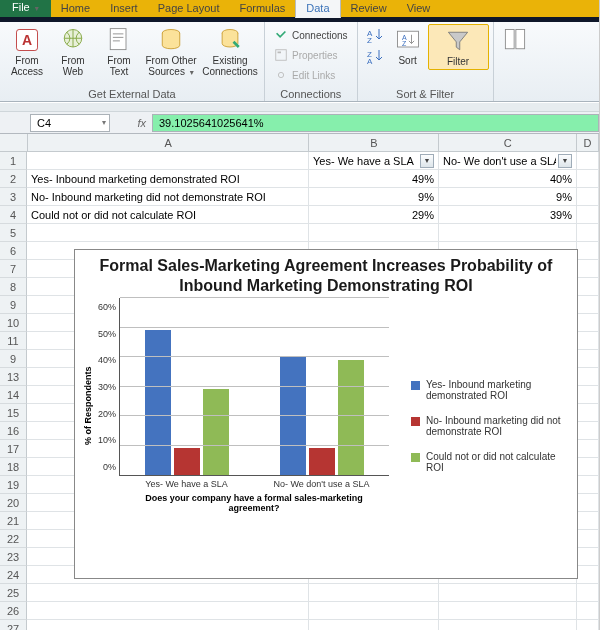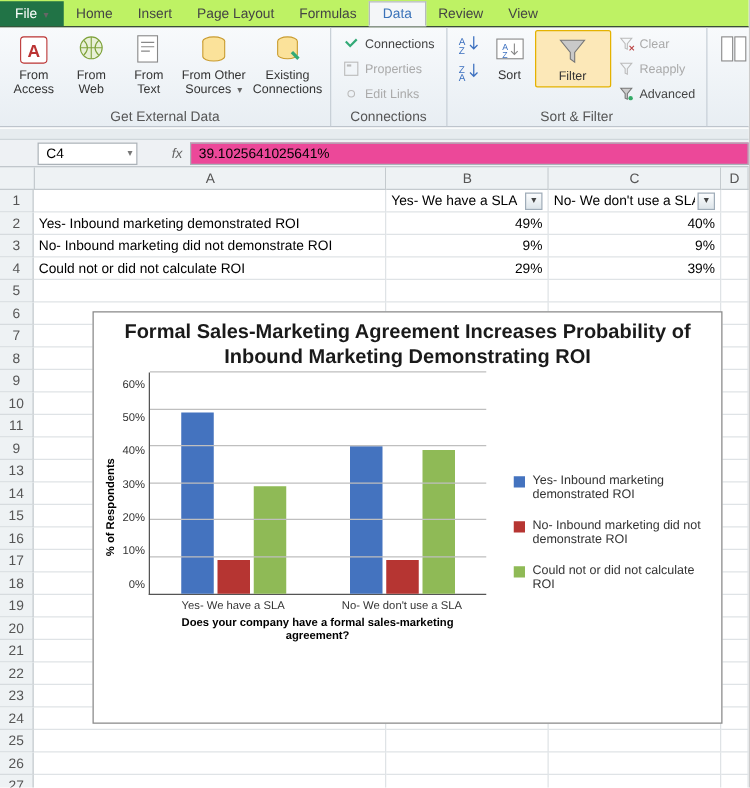--- a/index.html
+++ b/index.html
@@ -1,18 +1,18 @@
 <!DOCTYPE html>
 <html><head>
 <meta charset="utf-8">
 <style>
 *{box-sizing:border-box;margin:0;padding:0;font-family:"Segoe UI",Tahoma,sans-serif}
 body{width:600px;height:630px;background:#fff;font-size:11px;overflow:hidden;border-right:1px solid #ccc}
 
-.tabs{display:flex;height:22px;background:#bef264;align-items:center;border-bottom:1px solid #0f172a}
+.tabs{display:flex;height:22px;background:#eab308;align-items:flex-end;border-bottom:5px solid #0f172a}
 .tab{padding:3px 10px;color:#444;cursor:pointer}
 .tab.file{background:#217346;color:#fff;font-weight:400;padding:4px 12px}
 .tab.active{background:#f4f6f8;border:1px solid #b6bbc0;border-bottom:1px solid #f4f6f8;margin-bottom:-1px;color:#3b73b9}
 
 .ribbon{display:flex;height:80px;background:linear-gradient(#f8fafc,#e8eef3);border-bottom:1px solid #a9b3bc}
 .group{display:flex;flex-direction:column;border-right:1px solid #c8d0d7;padding:2px 4px 0}
 .group-row{display:flex;flex:1;align-items:flex-start}
 .group-label{text-align:center;font-size:11px;color:#555;padding:1px 0}
 .big-btn{display:flex;flex-direction:column;align-items:center;width:46px;padding:2px 1px;cursor:pointer}
 .big-btn .ic{width:28px;height:28px;margin-bottom:1px}
@@ -21,21 +21,21 @@
 .small-item{display:flex;align-items:center;gap:4px;height:18px;padding:0 3px;color:#444;cursor:pointer;font-size:10px;white-space:nowrap}
 .small-item .si{width:14px;height:14px;flex:none}
 .filter-active{background:#fce8b8;border:1px solid #e4b200;border-radius:2px}
 .drop{font-size:8px;color:#666;margin-left:2px}
 
 .gray-strip{height:10px;background:#e7ecef;border-top:1px solid #fff;border-bottom:1px solid #cfd6da}
 .fbar{display:flex;align-items:center;height:22px;border-bottom:1px solid #b3b9bf;background:#eef1f4}
 .namebox{width:80px;height:18px;margin:0 2px 0 30px;background:#fff;border:1px solid #abb2b8;display:flex;align-items:center;padding:0 16px 0 6px;position:relative}
 .namebox::after{content:"▾";position:absolute;right:3px;font-size:8px;color:#777}
 .fx{width:40px;text-align:right;padding-right:6px;color:#666;font-style:italic}
-.fval-wrap{flex:1;background:#ec4899;border:1px solid #abb2b8;height:18px;display:flex;align-items:center;padding:0 6px}
+.fval-wrap{flex:1;background:#86efac;border:1px solid #abb2b8;height:18px;display:flex;align-items:center;padding:0 6px}
 
 .sheet{position:relative}
 .colhdr{display:flex;height:18px}
 .corner{width:28px;background:#eef2f4;border-right:1px solid #c4cace;border-bottom:1px solid #c4cace}
 .ch{background:#eef2f4;border-right:1px solid #c4cace;border-bottom:1px solid #c4cace;text-align:center;color:#555;line-height:18px;font-size:11px}
 .chA{width:282px}.chB{width:130px}.chC{width:138px}.chD{width:22px}
 .rows{display:flex}
 .rowhdrs{width:28px}
 .rh{height:18px;background:#eef2f4;border-right:1px solid #c4cace;border-bottom:1px solid #d6dbde;text-align:center;color:#555;line-height:18px;font-size:11px}
 .cells{flex:1}
@@ -175,42 +175,20 @@
             <path d="M20 10v10m-3-3l3 3 3-3" stroke="#888" fill="none"></path>
           </svg>
           <span class="lbl">Sort</span>
         </div>
       <div class="big-btn filter-active" style="width:61px">
           <svg class="ic" viewBox="0 0 32 32">
             <path d="M5 6h22l-9 11v9l-4-3v-6z" fill="#c9c9c9" stroke="#777"></path>
           </svg>
           <span class="lbl">Filter</span>
         </div>
-      <div class="small-stack">
-        <div class="small-item" style="color:#aaa">
-            <svg class="si" viewBox="0 0 16 16">
-              <path d="M3 3h10l-4 5v5l-2-1v-4z" fill="none" stroke="#bbb"></path>
-              <path d="M11 10l4 4m0-4l-4 4" stroke="#b44"></path>
-            </svg>
-            <span>Clear</span>
-          </div>
-        <div class="small-item" style="color:#aaa">
-            <svg class="si" viewBox="0 0 16 16">
-              <path d="M3 3h10l-4 5v5l-2-1v-4z" fill="none" stroke="#bbb"></path>
-            </svg>
-            <span>Reapply</span>
-          </div>
-        <div class="small-item">
-            <svg class="si" viewBox="0 0 16 16">
-              <path d="M3 3h10l-4 5v5l-2-1v-4z" fill="#ccc" stroke="#777"></path>
-              <circle cx="12" cy="12" r="2" fill="#3a6"></circle>
-            </svg>
-            <span>Advanced</span>
-          </div>
-      </div>
     </div>
     <div class="group-label">Sort &amp; Filter</div>
   </div>
   <div class="group" style="border-right:none">
     <div class="group-row">
       <div class="big-btn" style="width:34px">
           <svg class="ic" viewBox="0 0 32 32">
             <rect x="5" y="4" width="10" height="22" fill="#fff" stroke="#888"></rect>
             <rect x="17" y="4" width="10" height="22" fill="#fff" stroke="#888"></rect>
           </svg>

